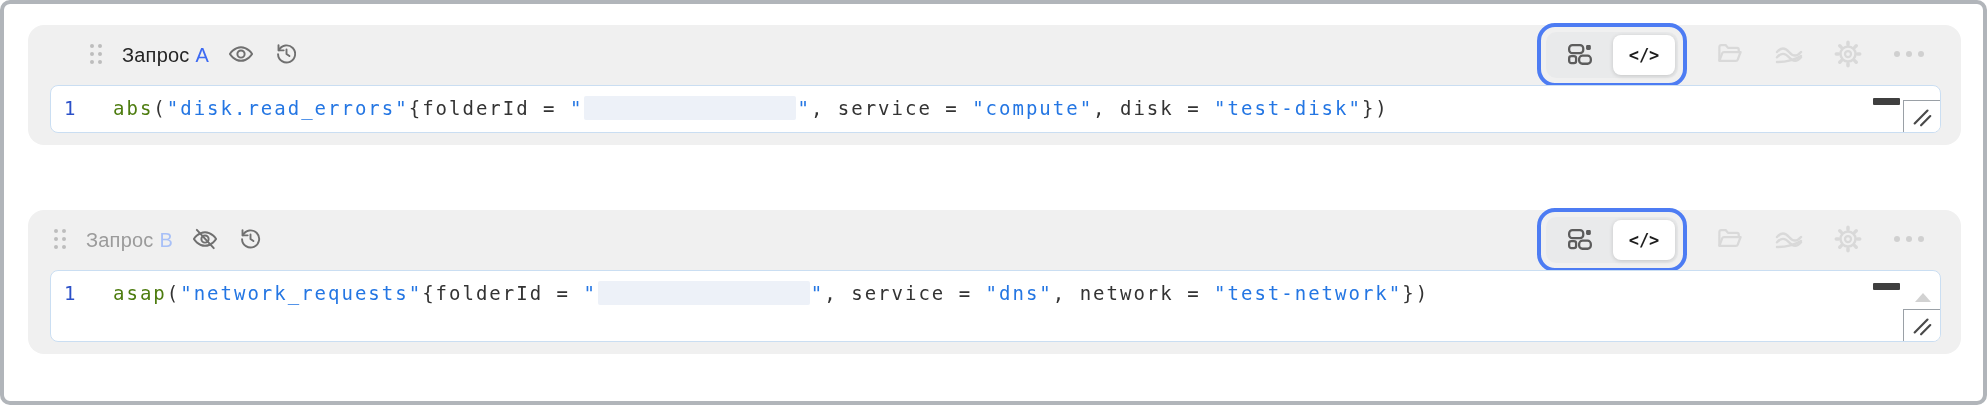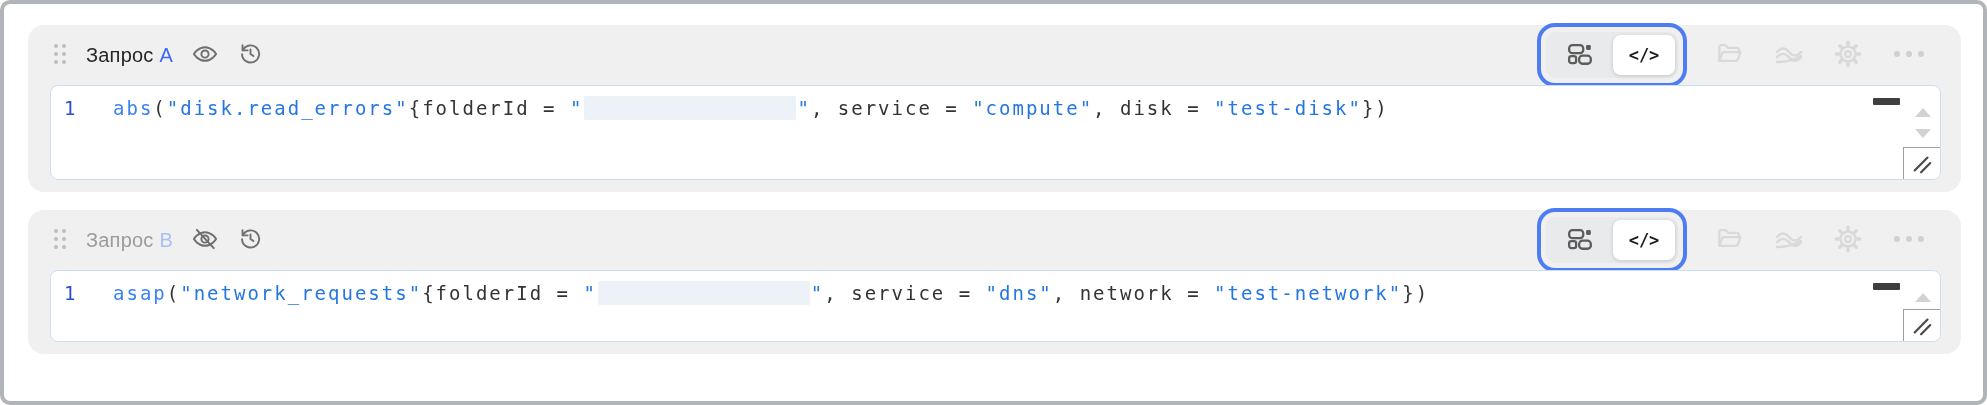--- a/index.html
+++ b/index.html
@@ -7,21 +7,21 @@
 
   .frame {
     position:relative; width:1987px; height:405px;
     border:4px solid #b1b5ba; border-radius:10px; background:#fff; overflow:hidden;
   }
 
   .query-card {
     position:absolute; left:24px; width:1933px;
     background:#f0f0f0; border-radius:16px;
   }
-  .card-a { top:21px;  height:167px; }
+  .card-a { top:21px;  height:120px;padding-left:36px; }
   .card-b { top:206px; height:144px; }
 
   .card-header {
     height:60px; display:flex; align-items:center; justify-content:space-between;
     padding:0 34px 0 26px;
   }
   .header-left  { display:flex; align-items:center; gap:18px; }
   .header-right { display:flex; align-items:center; gap:28px; }
 
   .drag-handle { display:grid; grid-template-columns:repeat(2,6px); grid-auto-rows:6px; gap:2px; cursor:grab; }
@@ -49,21 +49,21 @@
   
   .code-editor {
     position:absolute; left:22px; right:20px; top:60px; bottom:12px;
     background:#ffffff; border:1px solid #cadef2; border-radius:8px;
     font-family:"DejaVu Sans Mono", monospace; font-size:19px; letter-spacing:2px;
     overflow:hidden;
   }
   .editor-row { display:flex; padding-top:9px; line-height:26px; }
   .gutter { width:62px; flex:0 0 62px; padding-left:13px; color:#2b50c8; }
   .code-line { white-space:nowrap; color:#333333; }
-  .tok-fn { color:#3b82f6; }
+  .tok-fn { color:#4d7c0f; }
   .tok-string { color:#2476e3; }
   .tok-punct { color:#333333; }
   .tok-redacted {
     display:inline-block; width:212px; height:24px; background:#edf1f8;
     border-radius:2px; vertical-align:middle; transform:translateY(-2px); margin:0 1px;
   }
 
   .overview-mark { position:absolute; top:12px; right:40px; width:27px; height:7px; background:#3f3f3f; border-radius:1px; }
   .scroll-arrows { position:absolute; top:22px; right:9px; display:flex; flex-direction:column; gap:12px; }
   .arrow-up, .arrow-down { width:0; height:0; border-left:8px solid transparent; border-right:8px solid transparent; cursor:pointer; }

